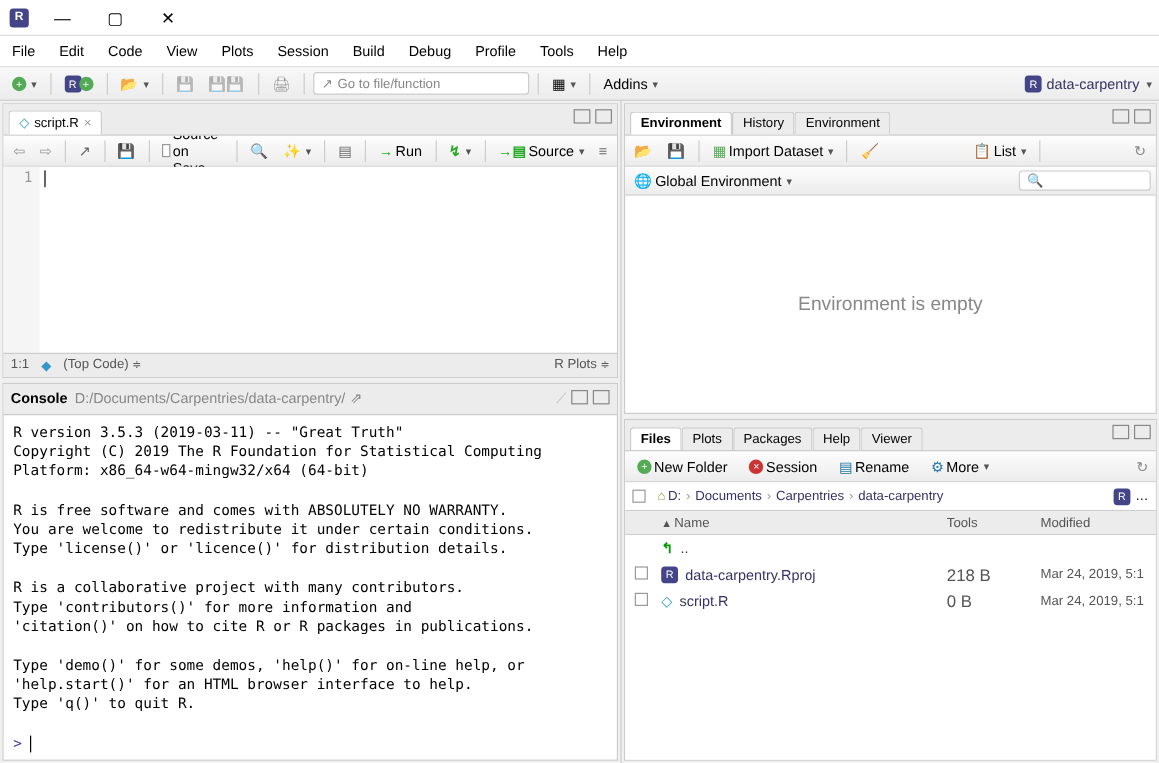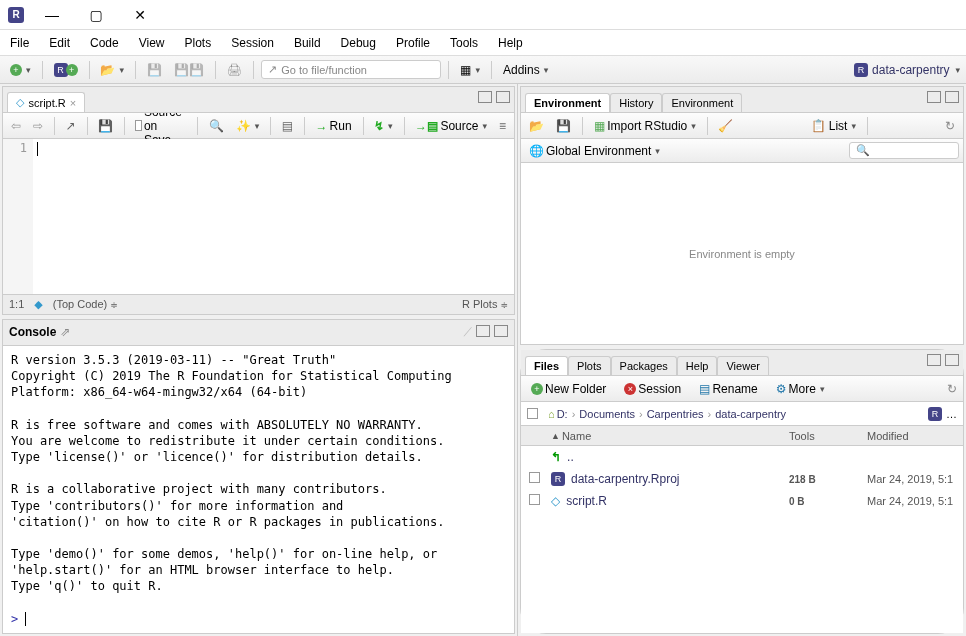--- a/index.html
+++ b/index.html
@@ -15,54 +15,54 @@
 .tb-sep { width:1px; height:18px; background:#ccc; margin:0 3px; }
 .proj-selector { margin-left:auto; display:flex; align-items:center; gap:4px; color:#336; cursor:pointer; }
 .goto-input { background:#fff; border:1px solid #ccc; border-radius:3px; padding:2px 6px; color:#888; width:180px; font-size:11px; display:flex; align-items:center; gap:4px; }
 .panes { flex:1; display:flex; }
 .left-col { width:518px; display:flex; flex-direction:column; border-right:1px solid #ccc; }
 .right-col { flex:1; display:flex; flex-direction:column; }
 .pane { background:#fff; display:flex; flex-direction:column; border:1px solid #ccc; margin:2px; }
 .source-pane { flex:1.1; }
 .console-pane { flex:1.3; }
 .env-pane { flex:1; }
-.files-pane { flex:1.1;border-radius:26px; }
+.files-pane { flex:1.1; }
 .tabstrip { height:26px; display:flex; align-items:end; border-bottom:1px solid #ccc; background:#ececec; padding-left:4px; position:relative; }
 .tab { display:flex; align-items:center; gap:4px; background:#fff; border:1px solid #ccc; border-bottom:none; padding:3px 8px; font-size:11px; cursor:pointer; border-radius:3px 3px 0 0; }
 .tab.inactive { background:#ececec; }
 .tab .close { color:#999; font-size:11px; }
 .tabstrip .win-icons { position:absolute; right:4px; top:4px; display:flex; gap:4px; }
 .win-icons span { width:14px; height:12px; border:1px solid #888; cursor:pointer; }
 .pane-toolbar { height:26px; background:linear-gradient(#fdfdfd,#ececec); border-bottom:1px solid #ccc; display:flex; align-items:center; padding:0 4px; gap:4px; }
 .editor-body { flex:1; display:flex; background:#fff; }
 .gutter { width:30px; background:#f5f5f5; text-align:right; padding:2px 6px 0 0; color:#999; font-family:"Consolas",monospace; font-size:12px; }
 .code-area { flex:1; padding:2px 4px; font-family:"Consolas",monospace; font-size:12px; }
 .cursor { border-left:1px solid #000; display:inline-block; height:14px; vertical-align:middle; }
 .statusbar { height:20px; background:#ececec; border-top:1px solid #ccc; display:flex; align-items:center; font-size:11px; padding:0 6px; gap:10px; color:#555; }
 .statusbar .right { margin-left:auto; }
 .console-header { height:26px; background:#ececec; border-bottom:1px solid #ccc; display:flex; align-items:center; padding:0 6px; font-size:12px; }
 .console-header .path { color:#888; margin-left:6px; }
 .console-body { flex:1; padding:6px 8px; font-family:"Consolas",monospace; font-size:12px; white-space:pre-wrap; overflow:auto; line-height:1.35; }
 .console-body .prompt { color:#33a; }
-.env-body { flex:1; display:flex; align-items:center; justify-content:center; color:#888; font-size:11px; }
+.env-body { flex:1; display:flex; align-items:center; justify-content:center; color:#888; font-size:16px; }
 .search-box { border:1px solid #ccc; border-radius:3px; padding:1px 6px; color:#aaa; width:110px; font-size:11px; margin-left:auto; background:#fff; display:flex; align-items:center; }
 .files-toolbar { height:26px; background:linear-gradient(#fdfdfd,#ececec); border-bottom:1px solid #ccc; display:flex; align-items:center; padding:0 6px; gap:10px; }
 .files-breadcrumb { height:24px; background:#fff; border-bottom:1px solid #ccc; display:flex; align-items:center; padding:0 6px; gap:2px; font-size:11px; }
 .files-breadcrumb a { color:#336; cursor:pointer; }
 .files-breadcrumb .sep { color:#999; padding:0 2px; }
 .files-header { height:20px; background:#ececec; border-bottom:1px solid #ccc; display:flex; align-items:center; font-size:11px; color:#555; }
 .files-header .col-check { width:26px; }
 .files-header .col-name { flex:1; padding-left:4px; display:flex; align-items:center; gap:2px; }
 .files-header .col-size { width:78px; }
 .files-header .col-mod { width:96px; }
 .file-row { height:22px; display:flex; align-items:center; font-size:12px; border-bottom: none; }
 .file-row .col-check { width:26px; text-align:center; }
 .file-row .col-name { flex:1; display:flex; align-items:center; gap:6px; padding-left:4px; color:#336; cursor:pointer; }
 .file-name-text { color:#336; }
-.file-row .col-size { width:78px; color:#555; font-size:10px;font-weight:bold; }
+.file-row .col-size { width:78px; color:#555; font-size:14px; }
 .file-row .col-mod { width:96px; color:#555; font-size:11px; overflow:hidden; white-space:nowrap; }
 .icon-circle-plus { width:12px; height:12px; border-radius:50%; background:#5a5; color:#fff; font-size:9px; display:inline-flex; align-items:center; justify-content:center; }
 .icon-circle-x { width:12px; height:12px; border-radius:50%; background:#c33; color:#fff; font-size:9px; display:inline-flex; align-items:center; justify-content:center; }
 .caret { font-size:9px; color:#555; margin-left:2px; }
 .blue-diamond { color:#39c; }
 .drop { font-size:9px; color:#555; }
 .green-arrow { color:#2a2; font-weight:bold; }
 .folder-btn { color:#27a; font-weight:normal; }
 .checkbox-sm { width:11px; height:11px; border:1px solid #999; background:#fff; display:inline-block; }
 .files-body { flex:1; background:#fff; overflow:auto; }
@@ -194,20 +194,21 @@
         <span>1:1</span>
         <span class="blue-diamond">◆</span>
         <span><span>(Top Code)</span> <span class="drop">≑</span></span>
         <span class="right"><span>R Plots</span> <span class="drop">≑</span></span>
       </div>
     </div>
 
     <div class="pane console-pane">
       <div class="console-header">
         <b>Console</b>
+        <span class="path">D:/Documents/Carpentries/data-carpentry/</span>
         <span style="color:#888;margin-left:4px">⇗</span>
         <span style="margin-left:auto; display:flex; gap:4px;">
           <span style="color:#bbb">⟋</span>
           <span style="width:14px;height:12px;border:1px solid #888;display:inline-block"></span>
           <span style="width:14px;height:12px;border:1px solid #888;display:inline-block"></span>
         </span>
       </div>
       <div class="console-body"><span>R version 3.5.3 (2019-03-11) -- "Great Truth"
 Copyright (C) 2019 The R Foundation for Statistical Computing
 Platform: x86_64-w64-mingw32/x64 (64-bit)
@@ -245,21 +246,21 @@
           <span></span>
           <span></span>
         </div>
       </div>
       <div class="pane-toolbar">
         <span class="tb-btn" style="color:#da3">📂</span>
         <span class="tb-btn" style="color:#47a">💾</span>
         <span class="tb-sep"></span>
         <span class="tb-btn">
             <span style="color:#5a5">▦</span> 
-            <span>Import RStudio</span>
+            <span>Import Dataset</span>
             <span class="caret">▾</span>
           </span>
         <span class="tb-sep"></span>
         <span class="tb-btn" style="color:#c93">🧹</span>
         <span class="tb-btn" style="margin-left:auto">📋 <span>List</span><span class="caret">▾</span></span>
         <span class="tb-sep"></span>
         <span class="tb-btn refresh-ico">↻</span>
       </div>
       <div class="pane-toolbar" style="height:24px">
         <span class="tb-btn">

